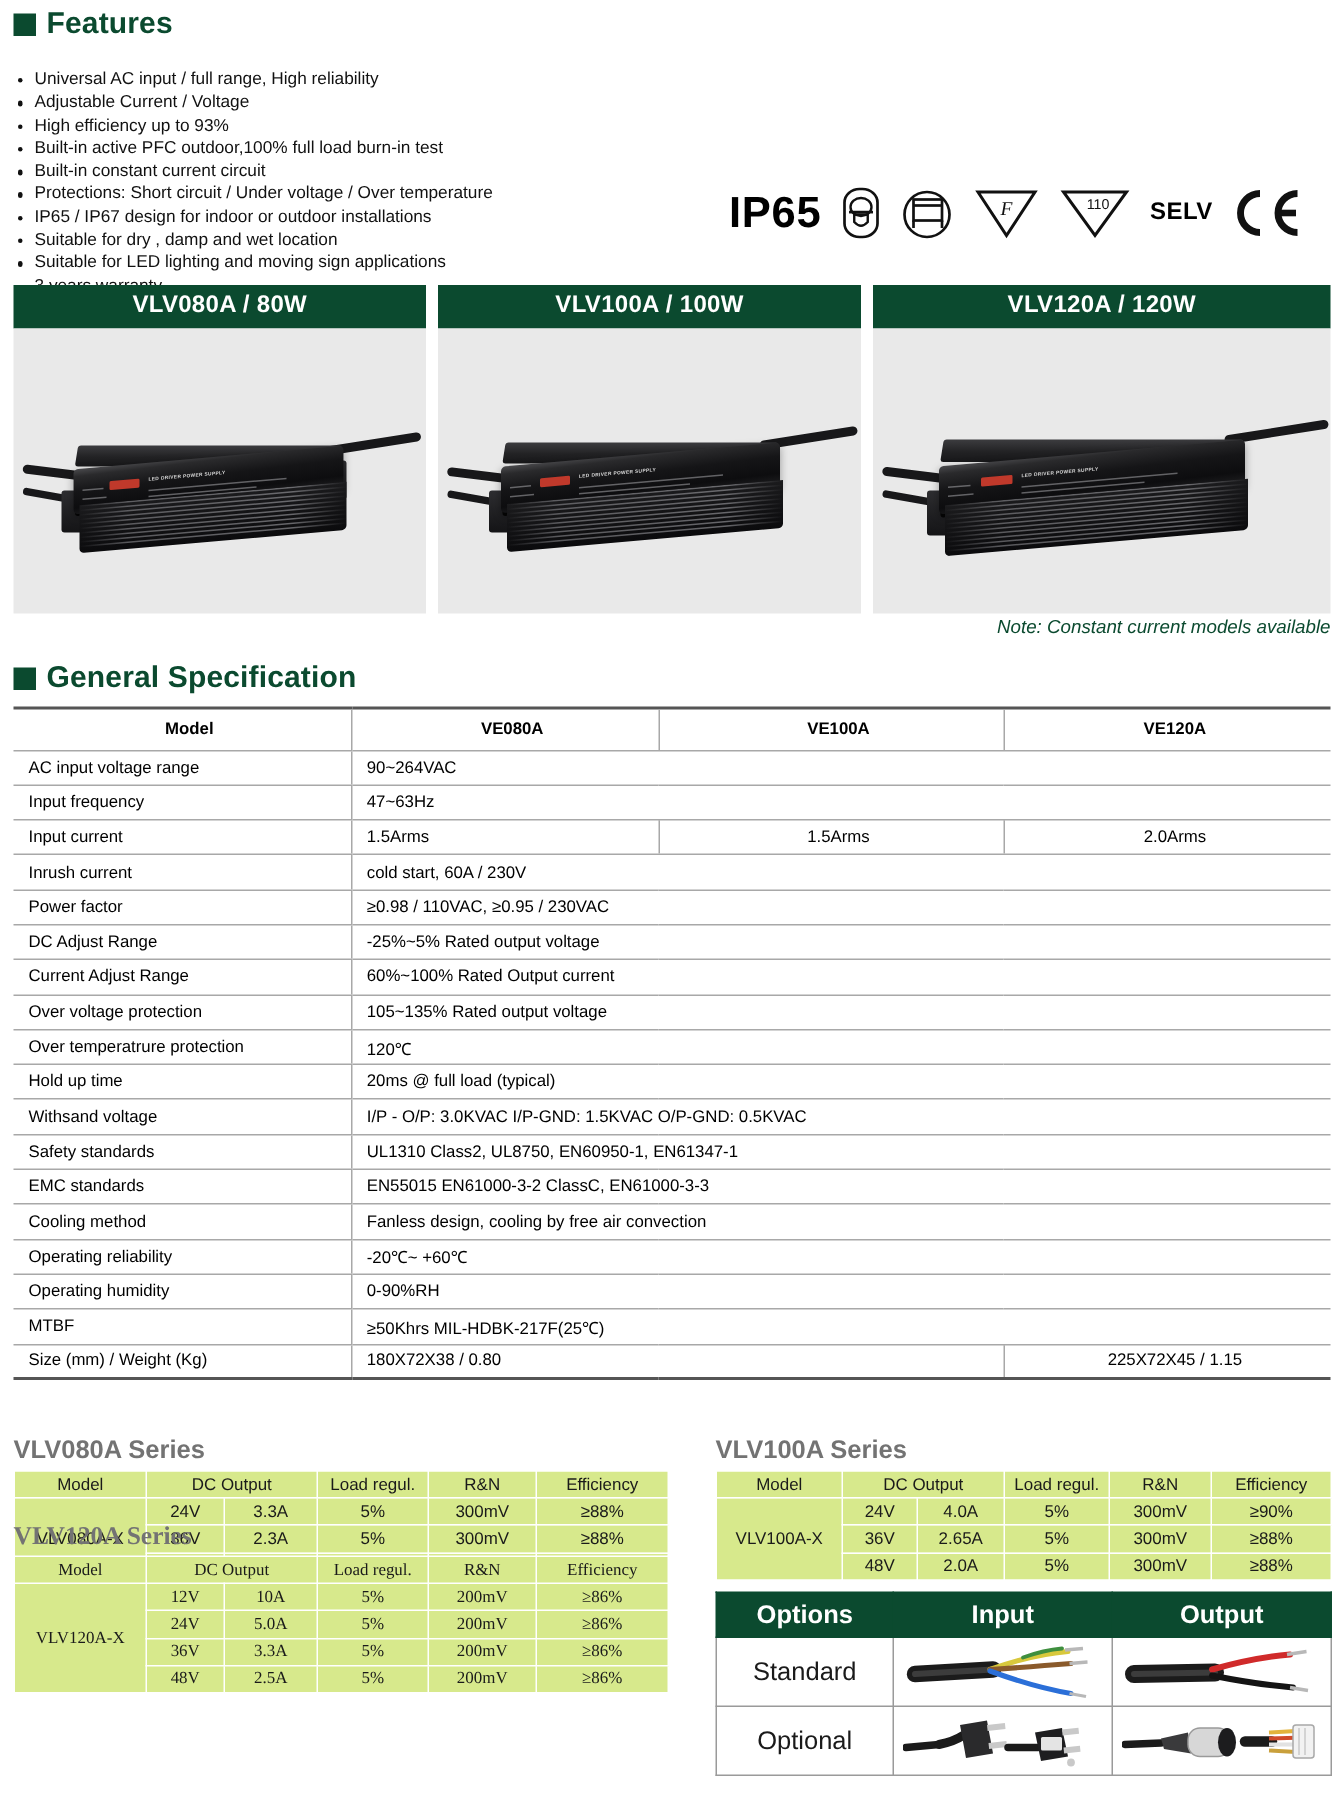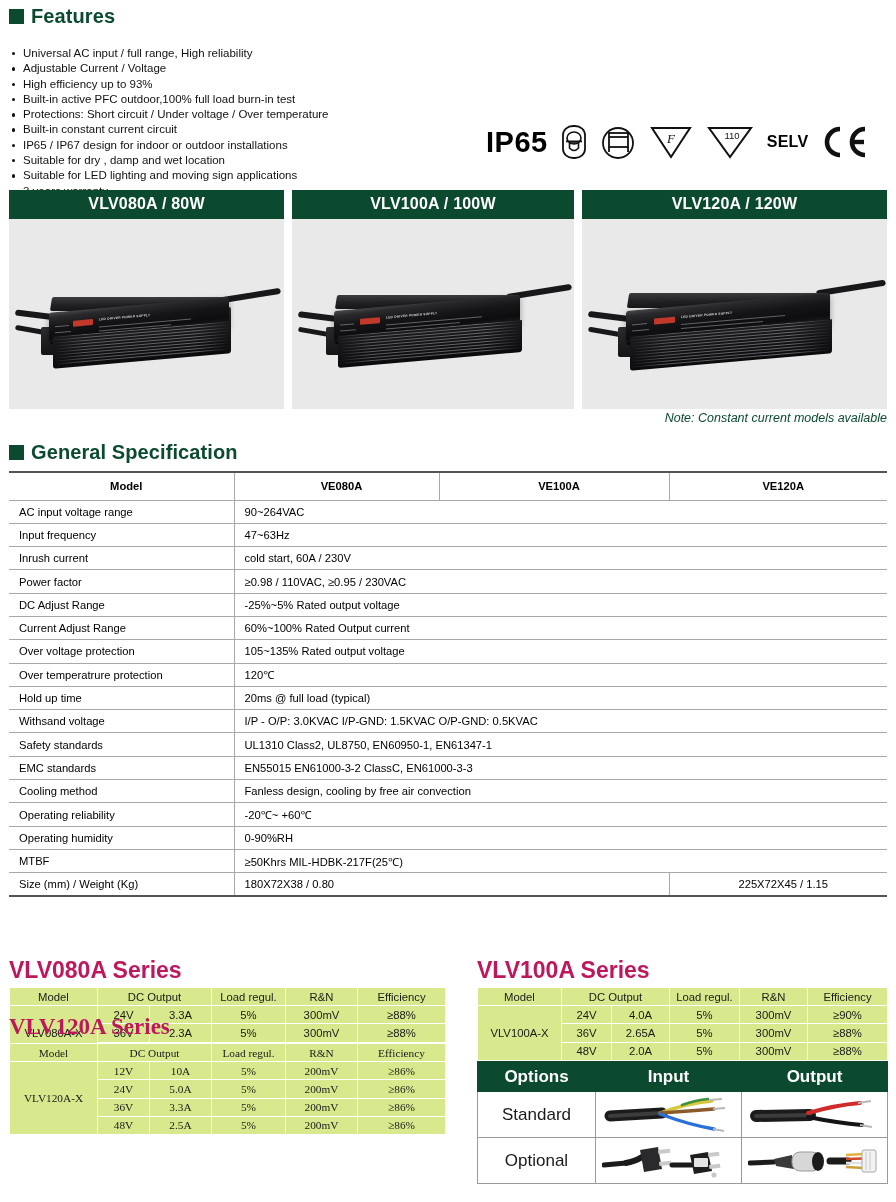--- a/index.html
+++ b/index.html
@@ -111,21 +111,21 @@
   #spec-table thead th { font-weight: bold; border-top: 2px solid #555; border-bottom: 1px solid #a8a8a8; }
   #spec-table thead th.ctr, #spec-table td.ctr { text-align: center; padding-left: 10px; }
   #spec-table .vline { border-left: 1px solid #a8a8a8; }
   #spec-table tbody tr:last-child td { border-bottom: 2px solid #555; }
   .col-label { width: 225px; }
   .col-a { width: 205px; }
   .col-b { width: 230px; }
   .col-c { width: 218px; }
 
   
-  .series-title { font-size: 23px; font-weight: bold; color: #be185d; margin-bottom: 3px; }
+  .series-title { font-size: 17px; font-weight: bold; color: #737373; margin-bottom: 3px; }
   .series-tbl { border-collapse: collapse; table-layout: fixed; width: 100%; }
   .series-tbl th, .series-tbl td {
     background: #d7e98c; border: 1px solid #ffffff;
     font-size: 11.3px; font-weight: normal; text-align: center;
     height: 18.2px; color: #1a1a1a;
   }
   .series-tbl th { font-weight: normal; }
   .series-tbl td.modelcell { vertical-align: middle; }
 
   #s080 { position: absolute; left: 9px; top: 957px; width: 436px; }
@@ -155,22 +155,22 @@
   <div id="features">
     <div class="sec-head">
       <span class="sec-sq"></span>
       <span class="sec-title">Features</span>
     </div>
     <ul id="feat-list">
       <li>Universal AC input / full range, High reliability</li>
       <li>Adjustable Current / Voltage</li>
       <li>High efficiency up to 93%</li>
       <li>Built-in active PFC outdoor,100% full load burn-in test</li>
+      <li>Built-in constant current circuit</li>
       <li>Protections: Short circuit / Under voltage / Over temperature</li>
-      <li>Built-in constant current circuit</li>
       <li>IP65 / IP67 design for indoor or outdoor installations</li>
       <li>Suitable for dry , damp and wet location</li>
       <li>Suitable for LED lighting and moving sign applications</li>
       <li>3 years  warranty</li>
     </ul>
   </div>
 
   <div id="certs">
     <span id="ip65-text">IP65</span>
 
@@ -337,20 +337,26 @@
       </tr>
     </thead>
     <tbody>
         <tr>
           <td>AC input voltage range</td>
           <td colspan="3" class="vline">90~264VAC</td>
         </tr>
         <tr>
           <td>Input frequency</td>
           <td colspan="3" class="vline">47~63Hz</td>
+        </tr>
+        <tr>
+          <td>Input current</td>
+          <td class="vline">1.5Arms</td>
+          <td class="vline ctr">1.5Arms</td>
+          <td class="vline ctr">2.0Arms</td>
         </tr>
         <tr>
           <td>Inrush current</td>
           <td colspan="3" class="vline">cold start, 60A / 230V</td>
         </tr>
         <tr>
           <td>Power factor</td>
           <td colspan="3" class="vline">≥0.98 / 110VAC,  ≥0.95 / 230VAC</td>
         </tr>
         <tr>

